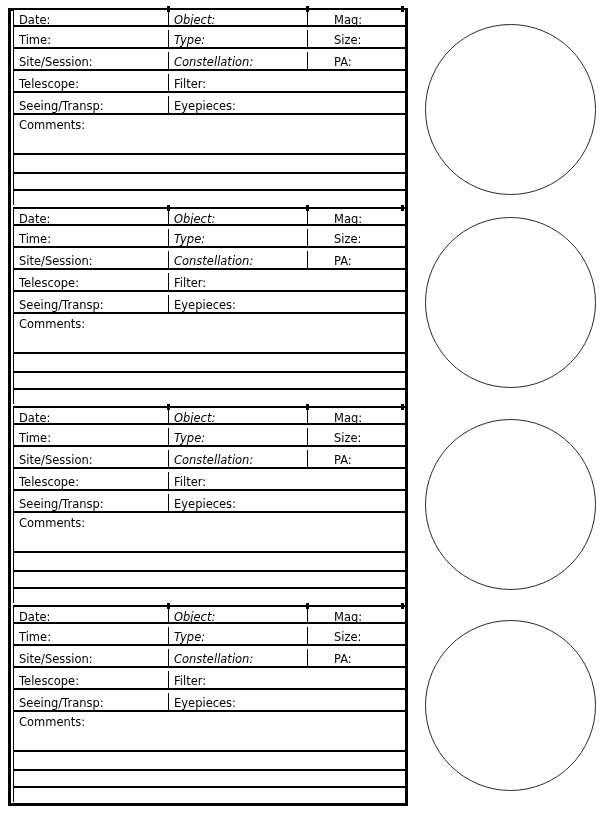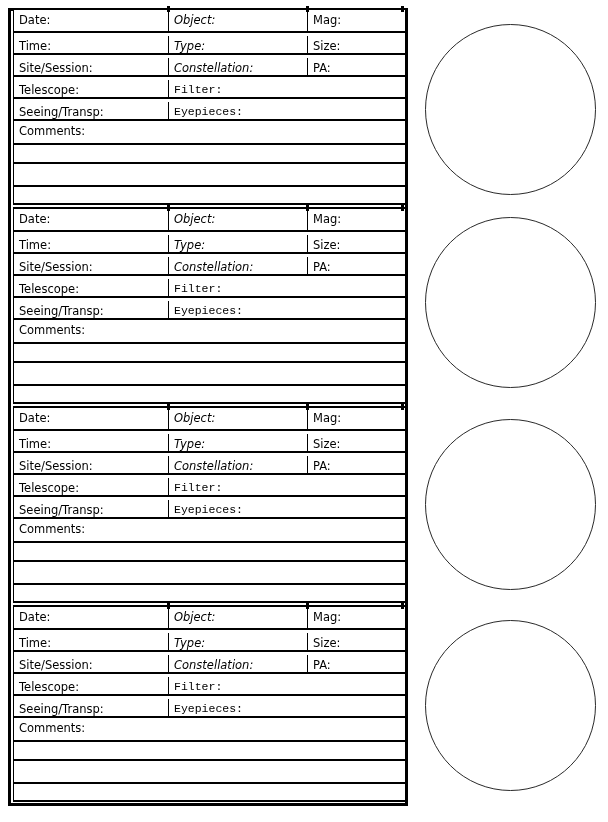--- a/index.html
+++ b/index.html
@@ -28,36 +28,36 @@
     border-top: 2px solid #000;
     border-left: 1.5px solid #000;
     background: #fff;
   }
   .log-block:nth-of-type(1) { top: -3px; }
   .log-block:nth-of-type(2) { top: 196px; }
   .log-block:nth-of-type(3) { top: 395px; }
   .log-block:nth-of-type(4) { top: 594px; }
 
   .row { display: flex; width: 100%; border-bottom: 2px solid #000; }
-  .rh23 { height: 23px; }
+  .rh23 { height: 17px; }
   .rh22 { height: 22px; align-items: flex-end; }
-  .rh24 { height: 24px; }
+  .rh24 { height: 40px; }
   .rh19 { height: 19px; }
   .rh18 { height: 18px; }
   .row.last { border-bottom-width: 2px; }
 
   .cell {
     font-size: 11.5px; line-height: 14px;
     padding: 3px 2px 0 5px;
     white-space: nowrap; overflow: hidden;
   }
   .ca { width: 155px; border-right: 1.5px solid #000; }
   .cb { width: 139px; border-right: 1.5px solid #000; font-style: italic; }
-  .cc { flex: 1; }
-  .cwide { flex: 1; font-family: Liberation Mono, monospace; }
+  .cc { flex: 1; margin-left: 21px; }
+  .cwide { flex: 1; }
   .cfull { flex: 1; }
 
   
   .tick {
     position: absolute; top: -4px;
     width: 3px; height: 6px;
     background: #000;
   }
   .t1 { left: 153px; }
   .t2 { left: 292px; }

